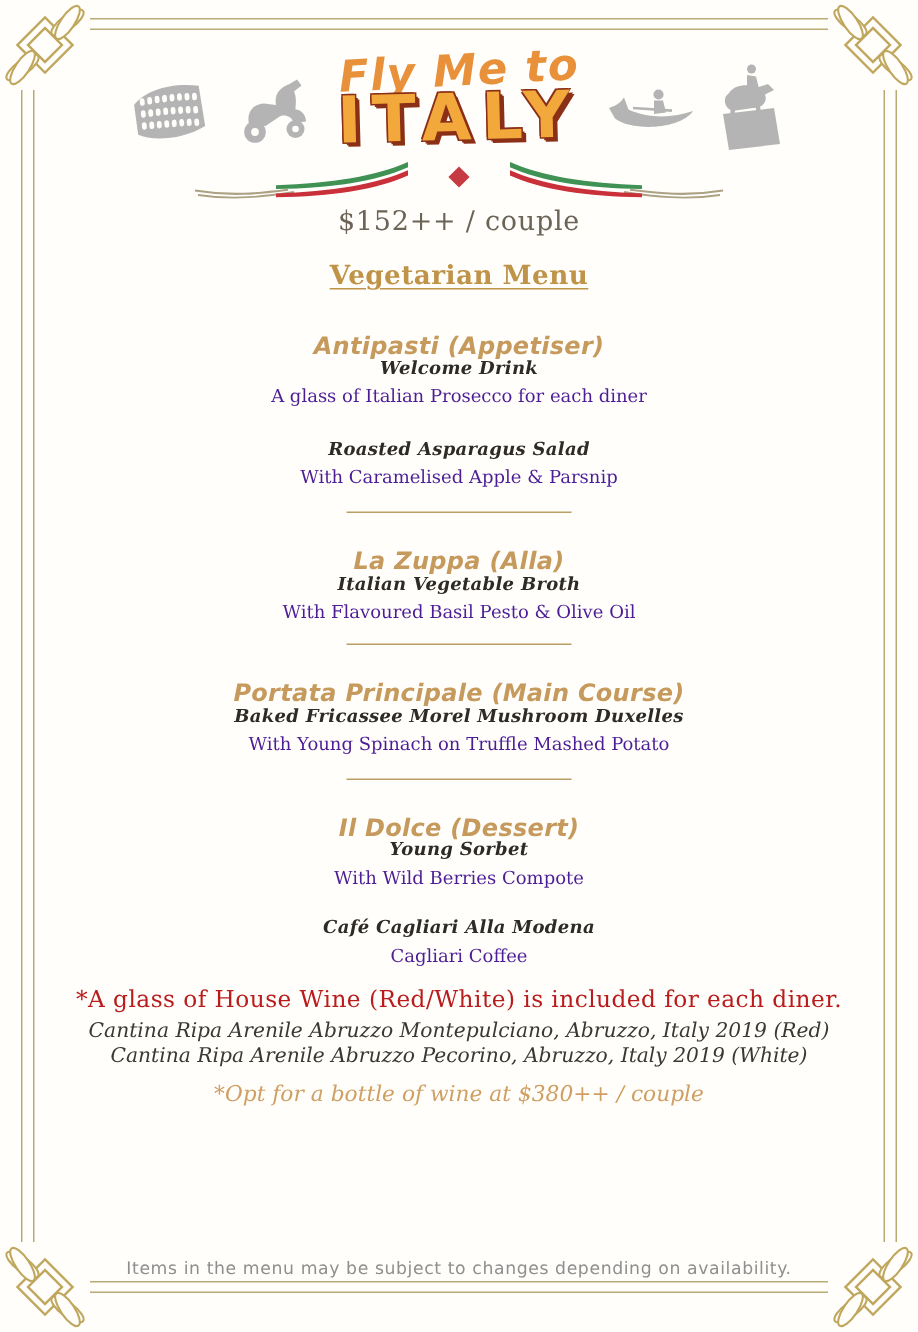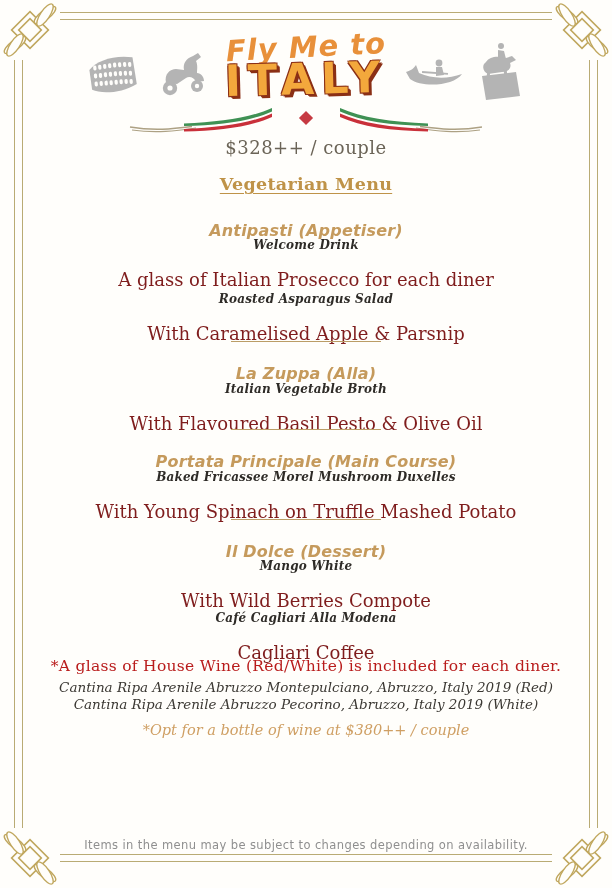--- a/index.html
+++ b/index.html
@@ -40,21 +40,21 @@
   .icon-statue{left:476px;top:42px;}
   .ribbon{top:98px;}
 
   .price{top:137px;font-size:18px;color:#6b6457;letter-spacing:0.5px;}
   .veg-title{top:174px;font-size:17.5px;font-weight:700;color:#bf9348;
     text-decoration:underline;text-underline-offset:3px;letter-spacing:0.3px;}
 
   .sec-label{font-family:"DejaVu Sans","Liberation Sans",sans-serif;
     font-style:italic;font-weight:700;font-size:16px;color:#c59a5c;letter-spacing:0.2px;}
   .item-name{font-style:italic;font-weight:700;font-size:12px;color:#2e2b27;letter-spacing:0.2px;}
-  .item-desc{font-size:18px;color:#7f1d1d;margin-top:12px;}
+  .item-desc{font-size:12px;color:#4c1d95;}
   .divider{position:absolute;left:50%;transform:translateX(-50%);width:150px;border-top:1px solid #bb9d66;}
 
   .wine-note{top:657px;font-size:15.5px;color:#b91c1c;letter-spacing:0.3px;}
   .wine-line{font-style:italic;font-size:13.5px;color:#3b3833;}
   .opt-line{top:722px;font-style:italic;font-size:14.5px;color:#cf9f63;}
 
   .footer-note{top:838px;font-family:"DejaVu Sans","Liberation Sans",sans-serif;
     font-size:11.5px;color:#8f8f8f;letter-spacing:0.4px;}
 </style>
 </head>
@@ -192,21 +192,21 @@
     <g transform="translate(360,0) scale(-1,1)">
       <path d="M4,29 C28,33 46,31 66,28.5" stroke="#ada184" stroke-width="1.4" fill="none"></path>
       <path d="M6,32 C30,35.5 50,33 70,30" stroke="#ada184" stroke-width="1.2" fill="none"></path>
       <path d="M58,25.5 C95,24 125,19.5 146,10 L146,13.5 C125,23 95,27.5 58,28 Z" fill="#3f9154"></path>
       <path d="M58,31 C95,29.5 125,25 146,15.5 L146,19 C125,28.5 95,33 58,33.5 Z" fill="#c9303a"></path>
     </g>
     <rect x="-5" y="-5" width="10" height="10" transform="translate(180,20) rotate(45)" fill="#c63a42"></rect>
   </svg>
 </div>
 
-<div class="abs price">$328++ / couple</div>
+<div class="abs price">$152++ / couple</div>
 <div class="abs veg-title">Vegetarian Menu</div>
 
 <div class="abs sec-label" style="top:221px">Antipasti (Appetiser)</div>
 <div class="abs item-name" style="top:238px">Welcome Drink</div>
 <div class="abs item-desc" style="top:257px">A glass of Italian Prosecco for each diner</div>
 <div class="abs item-name" style="top:292px">Roasted Asparagus Salad</div>
 <div class="abs item-desc" style="top:311px">With Caramelised Apple &amp; Parsnip</div>
 
 <div class="divider" style="top:341px"></div>
 
@@ -216,21 +216,21 @@
 
 <div class="divider" style="top:429px"></div>
 
 <div class="abs sec-label" style="top:452px">Portata Principale (Main Course)</div>
 <div class="abs item-name" style="top:470px">Baked Fricassee Morel Mushroom Duxelles</div>
 <div class="abs item-desc" style="top:489px">With Young Spinach on Truffle Mashed Potato</div>
 
 <div class="divider" style="top:519px"></div>
 
 <div class="abs sec-label" style="top:542px">Il Dolce (Dessert)</div>
-<div class="abs item-name" style="top:559px">Mango White</div>
+<div class="abs item-name" style="top:559px">Young Sorbet</div>
 <div class="abs item-desc" style="top:578px">With Wild Berries Compote</div>
 <div class="abs item-name" style="top:611px">Café Cagliari Alla Modena</div>
 <div class="abs item-desc" style="top:630px">Cagliari Coffee</div>
 
 <div class="abs wine-note">*A glass of House Wine (Red/White) is included for each diner.</div>
 <div class="abs wine-line" style="top:679px">Cantina Ripa Arenile Abruzzo Montepulciano, Abruzzo, Italy 2019 (Red)</div>
 <div class="abs wine-line" style="top:696px">Cantina Ripa Arenile Abruzzo Pecorino, Abruzzo, Italy 2019 (White)</div>
 <div class="abs opt-line">*Opt for a bottle of wine at $380++ / couple</div>
 
 <div class="abs footer-note">Items in the menu may be subject to changes depending on availability.</div>

